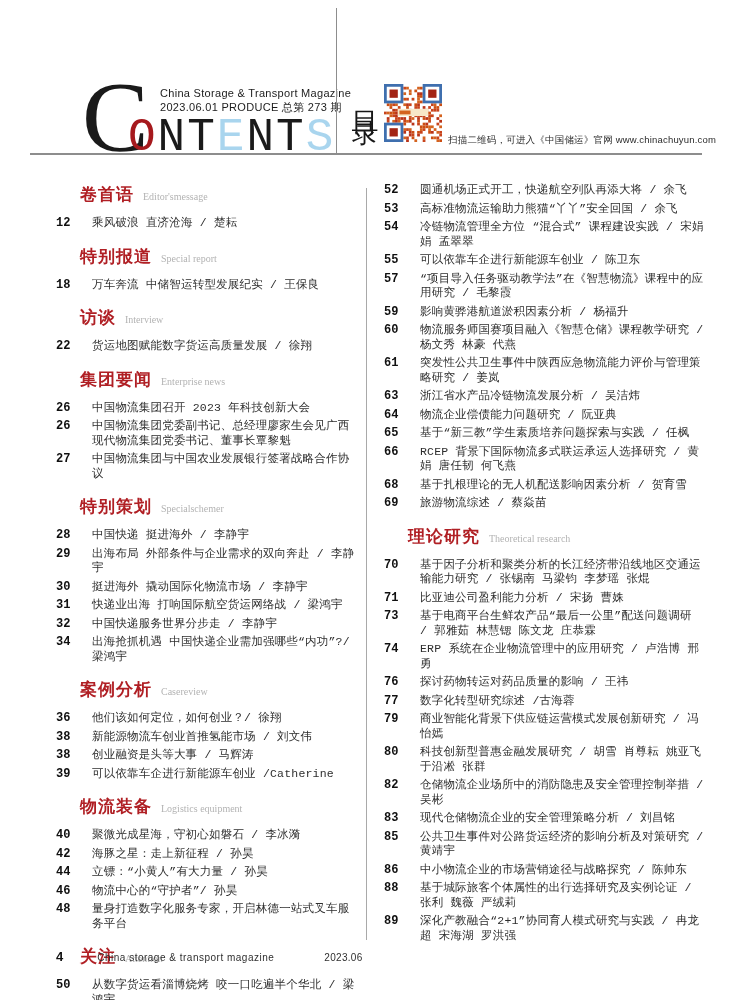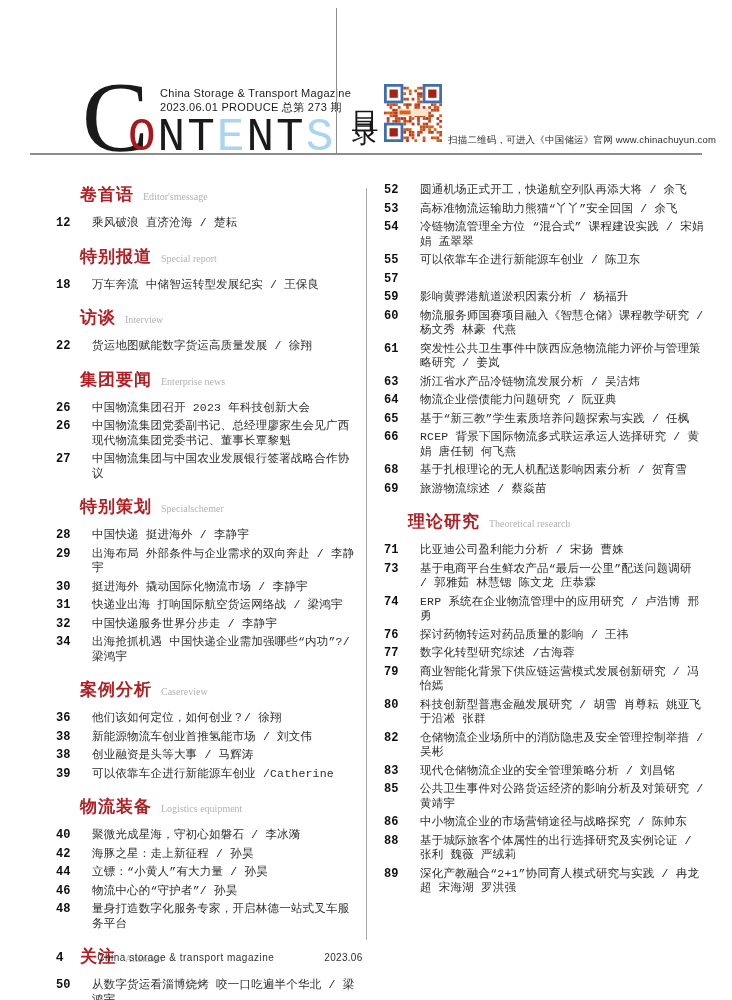--- a/index.html
+++ b/index.html
@@ -391,20 +391,21 @@
         <div class="item">
           <span class="pg">54</span>
           <span class="tx">冷链物流管理全方位 “混合式” 课程建设实践 / 宋娟娟 孟翠翠</span>
         </div>
         <div class="item">
           <span class="pg">55</span>
           <span class="tx">可以依靠车企进行新能源车创业 / 陈卫东</span>
         </div>
         <div class="item">
           <span class="pg">57</span>
+          <span class="tx">“项目导入任务驱动教学法”在《智慧物流》课程中的应用研究 / 毛黎霞</span>
         </div>
         <div class="item">
           <span class="pg">59</span>
           <span class="tx">影响黄骅港航道淤积因素分析 / 杨福升</span>
         </div>
         <div class="item">
           <span class="pg">60</span>
           <span class="tx">物流服务师国赛项目融入《智慧仓储》课程教学研究 / 杨文秀 林豪 代燕</span>
         </div>
         <div class="item">
@@ -431,20 +432,24 @@
           <span class="pg">68</span>
           <span class="tx">基于扎根理论的无人机配送影响因素分析 / 贺育雪</span>
         </div>
         <div class="item">
           <span class="pg">69</span>
           <span class="tx">旅游物流综述 / 蔡焱苗</span>
         </div>
       </div>
       <div class="section">
         <div class="sec-head"><span class="sec-cn">理论研究</span><span class="sec-en">Theoretical research</span></div>
+        <div class="item">
+          <span class="pg">70</span>
+          <span class="tx">基于因子分析和聚类分析的长江经济带沿线地区交通运输能力研究 / 张锡南 马梁钧 李梦瑶 张焜</span>
+        </div>
         <div class="item">
           <span class="pg">71</span>
           <span class="tx">比亚迪公司盈利能力分析 / 宋扬 曹姝</span>
         </div>
         <div class="item">
           <span class="pg">73</span>
           <span class="tx">基于电商平台生鲜农产品“最后一公里”配送问题调研 / 郭雅茹 林慧锶 陈文龙 庄恭霖</span>
         </div>
         <div class="item">
           <span class="pg">74</span>

